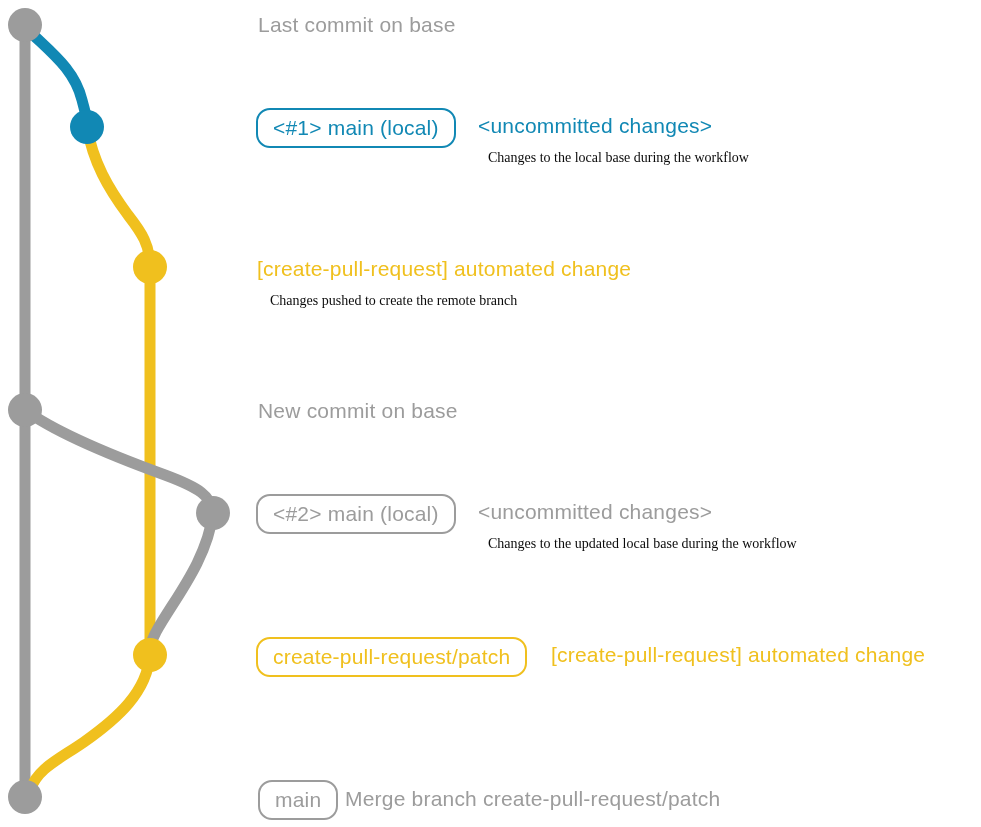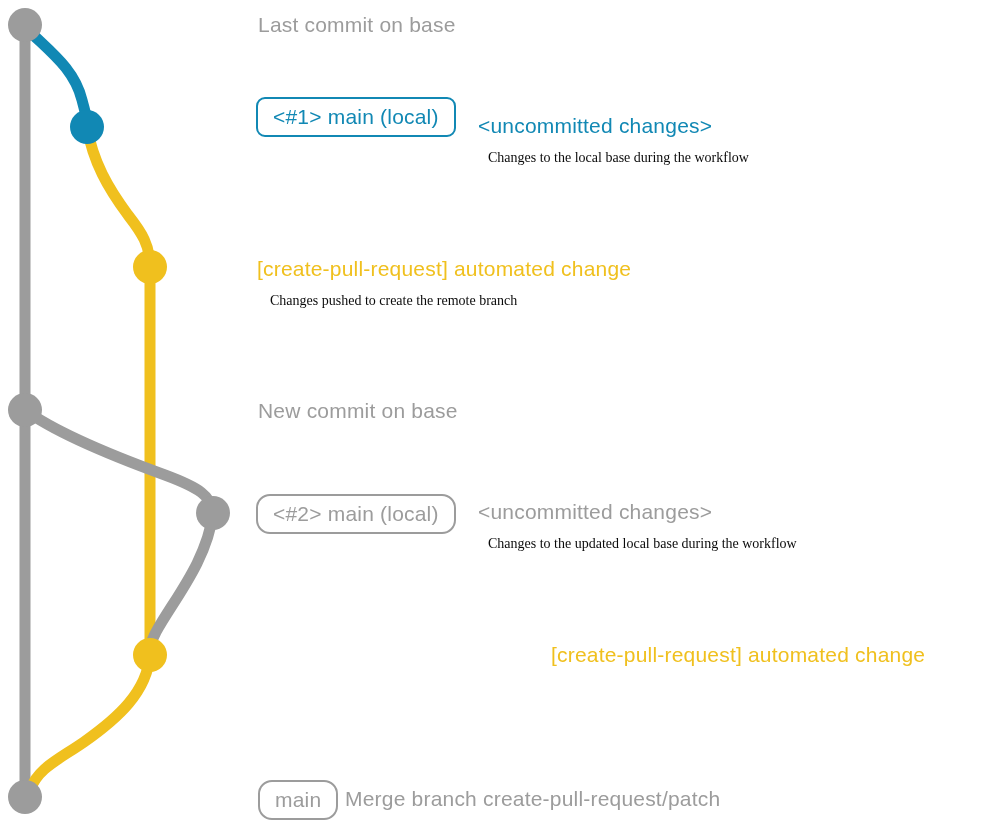--- a/index.html
+++ b/index.html
@@ -78,31 +78,32 @@
     <circle class="fill-blue" cx="87" cy="127" r="17"></circle>
     <circle class="fill-yellow" cx="150" cy="267" r="17"></circle>
     <circle class="fill-gray" cx="25" cy="410" r="17"></circle>
     <circle class="fill-gray" cx="213" cy="513" r="17"></circle>
     <circle class="fill-yellow" cx="150" cy="655" r="17"></circle>
     <circle class="fill-gray" cx="25" cy="797" r="17"></circle>
   </svg>
 
   <div class="abs title c-gray" style="left:258px; top:13px;">Last commit on base</div>
 
-  <div class="abs badge b-blue" style="left:256px; top:97px;border-radius:9px;">&lt;#1&gt; main (local)</div>
+  <div class="abs badge b-blue" style="left:256px; top:108px;">&lt;#1&gt; main (local)</div>
   <div class="abs title c-blue" style="left:478px; top:114px;">&lt;uncommitted changes&gt;</div>
   <div class="abs desc" style="left:488px; top:146px;">Changes to the local base during the workflow</div>
 
   <div class="abs title c-yellow" style="left:257px; top:257px;">[create-pull-request] automated change</div>
   <div class="abs desc" style="left:270px; top:289px;">Changes pushed to create the remote branch</div>
 
   <div class="abs title c-gray" style="left:258px; top:399px;">New commit on base</div>
 
   <div class="abs badge b-gray" style="left:256px; top:494px;">&lt;#2&gt; main (local)</div>
   <div class="abs title c-gray" style="left:478px; top:500px;">&lt;uncommitted changes&gt;</div>
   <div class="abs desc" style="left:488px; top:532px;text-align:right;">Changes to the updated local base during the workflow</div>
 
+  <div class="abs badge b-yellow" style="left:256px; top:637px;">create-pull-request/patch</div>
   <div class="abs title c-yellow" style="left:551px; top:643px;">[create-pull-request] automated change</div>
 
   <div class="abs badge b-gray" style="left:258px; top:780px;">main</div>
   <div class="abs title c-gray" style="left:345px; top:787px;">Merge branch create-pull-request/patch</div>
 
 </div>
 
 </body></html>

